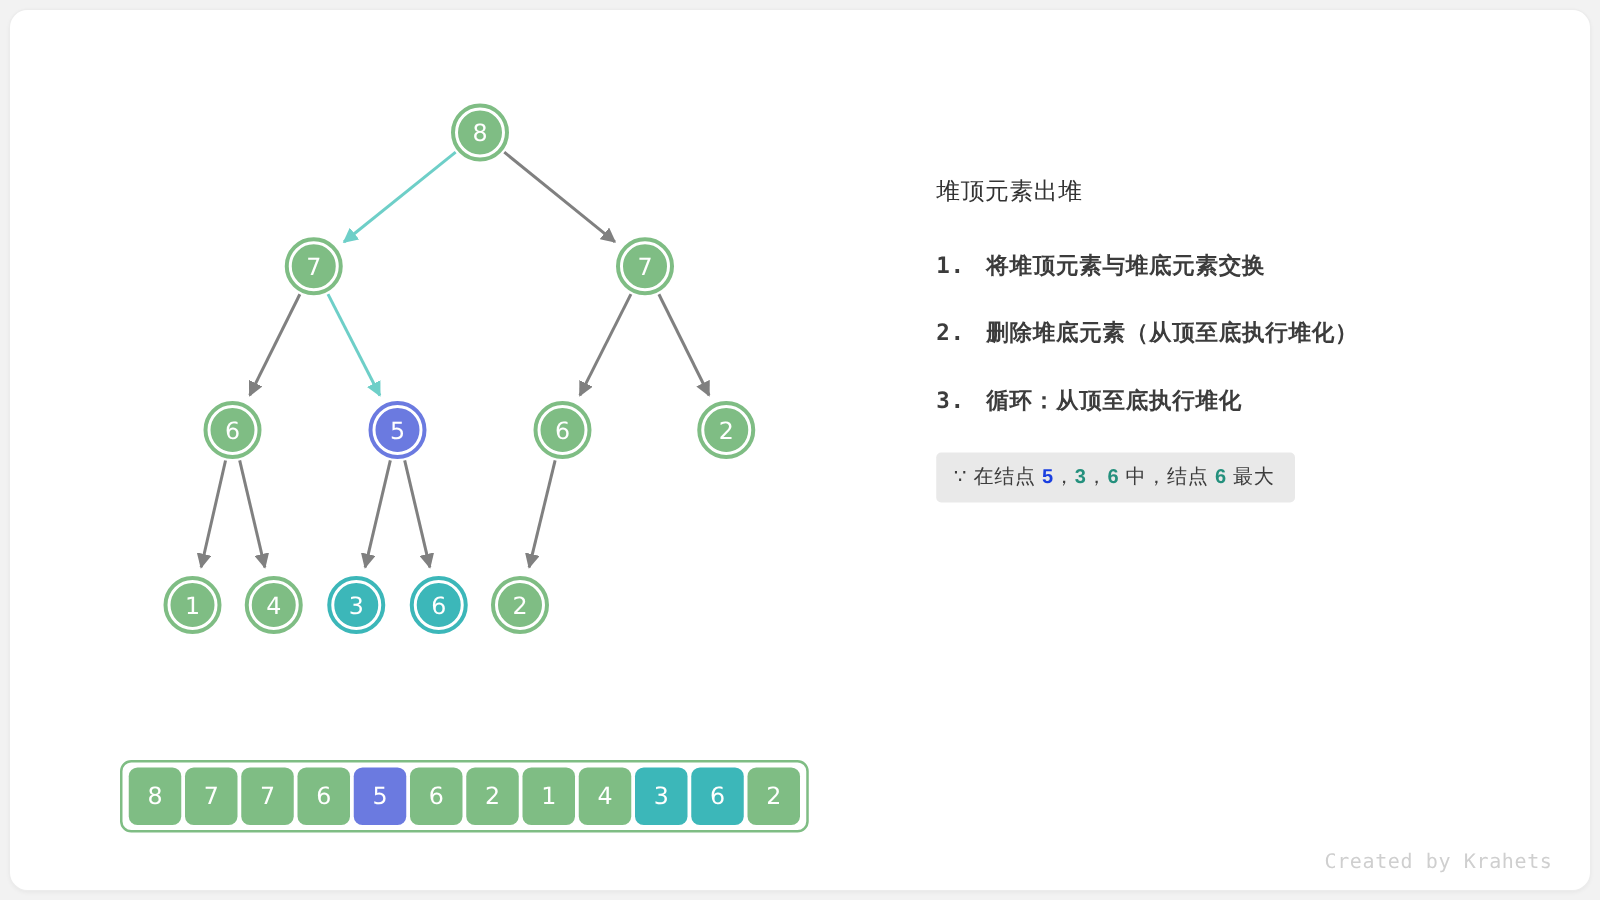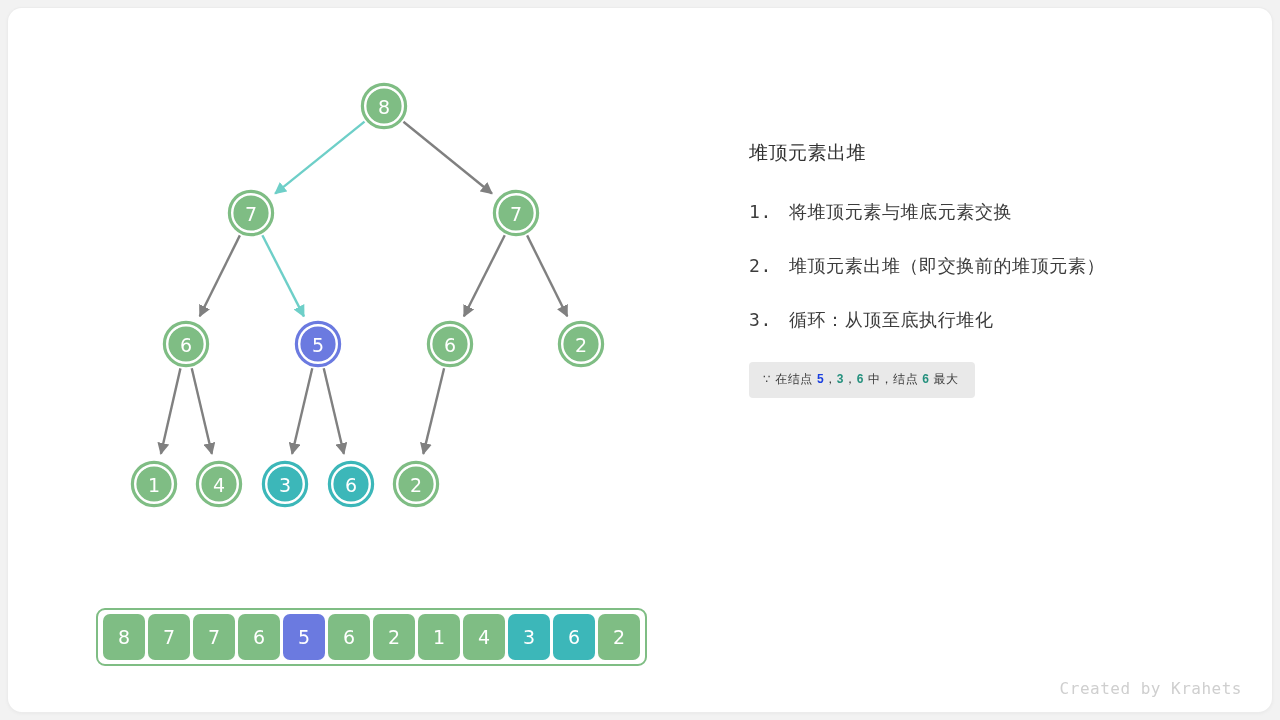--- a/index.html
+++ b/index.html
@@ -52,28 +52,29 @@
   
   .panel{position:absolute;left:741px;top:132px;width:470px;}
   .panel-title{
     font-size:19px;font-weight:normal;color:#333333;
     letter-spacing:.5px;margin:0 0 34px 0;
   }
   .step{
     font-size:18px;color:#3c3c3c;
     margin:0 0 30px 0;letter-spacing:.6px;
     white-space:nowrap;
+    font-weight:bold;
   }
   .step .num{font-family:"DejaVu Sans Mono","Liberation Mono",monospace;}
   .note{
     display:inline-block;
     background:#e9e9e9;
     border-radius:4px;
     padding:9px 16px 10px 14px;
-    font-size:12px;color:#3c3c3c;letter-spacing:.6px;
+    font-size:16px;color:#3c3c3c;letter-spacing:.6px;
     white-space:nowrap;
   }
   .hl-blue{color:#1a3fe0;font-weight:bold;}
   .hl-teal{color:#24907d;font-weight:bold;}
 
   .credit{
     position:absolute;right:30px;bottom:14px;
     font-family:"DejaVu Sans Mono","Liberation Mono",monospace;
     font-size:16px;color:#cfcfcf;letter-spacing:.5px;
   }
@@ -193,20 +194,20 @@
       <div class="cell" style="background: rgb(127, 189, 132);">4</div>
       <div class="cell" style="background: rgb(60, 183, 185);">3</div>
       <div class="cell" style="background: rgb(60, 183, 185);">6</div>
       <div class="cell" style="background: rgb(127, 189, 132);">2</div>
     </div>
 
   <div class="panel">
     <div class="panel-title">堆顶元素出堆</div>
     <div id="steps-container">
         <div class="step"><span class="num">1.&nbsp;</span><span> 将堆顶元素与堆底元素交换</span></div>
-        <div class="step"><span class="num">2.&nbsp;</span><span> 堆顶元素出堆（即交换前的堆顶元素）</span></div>
+        <div class="step"><span class="num">2.&nbsp;</span><span> 删除堆底元素（从顶至底执行堆化）</span></div>
         <div class="step"><span class="num">3.&nbsp;</span><span> 循环：从顶至底执行堆化</span></div>
       </div>
     <div class="note" id="note-box"><span>∵ </span><span>在结点 </span><span class="hl-blue">5</span><span>，</span><span class="hl-teal">3</span><span>，</span><span class="hl-teal">6</span><span> 中，结点 </span><span class="hl-teal">6</span><span> 最大</span></div>
   </div>
 
   <div class="credit">Created by Krahets</div>
 </div>
 
 </body></html>

